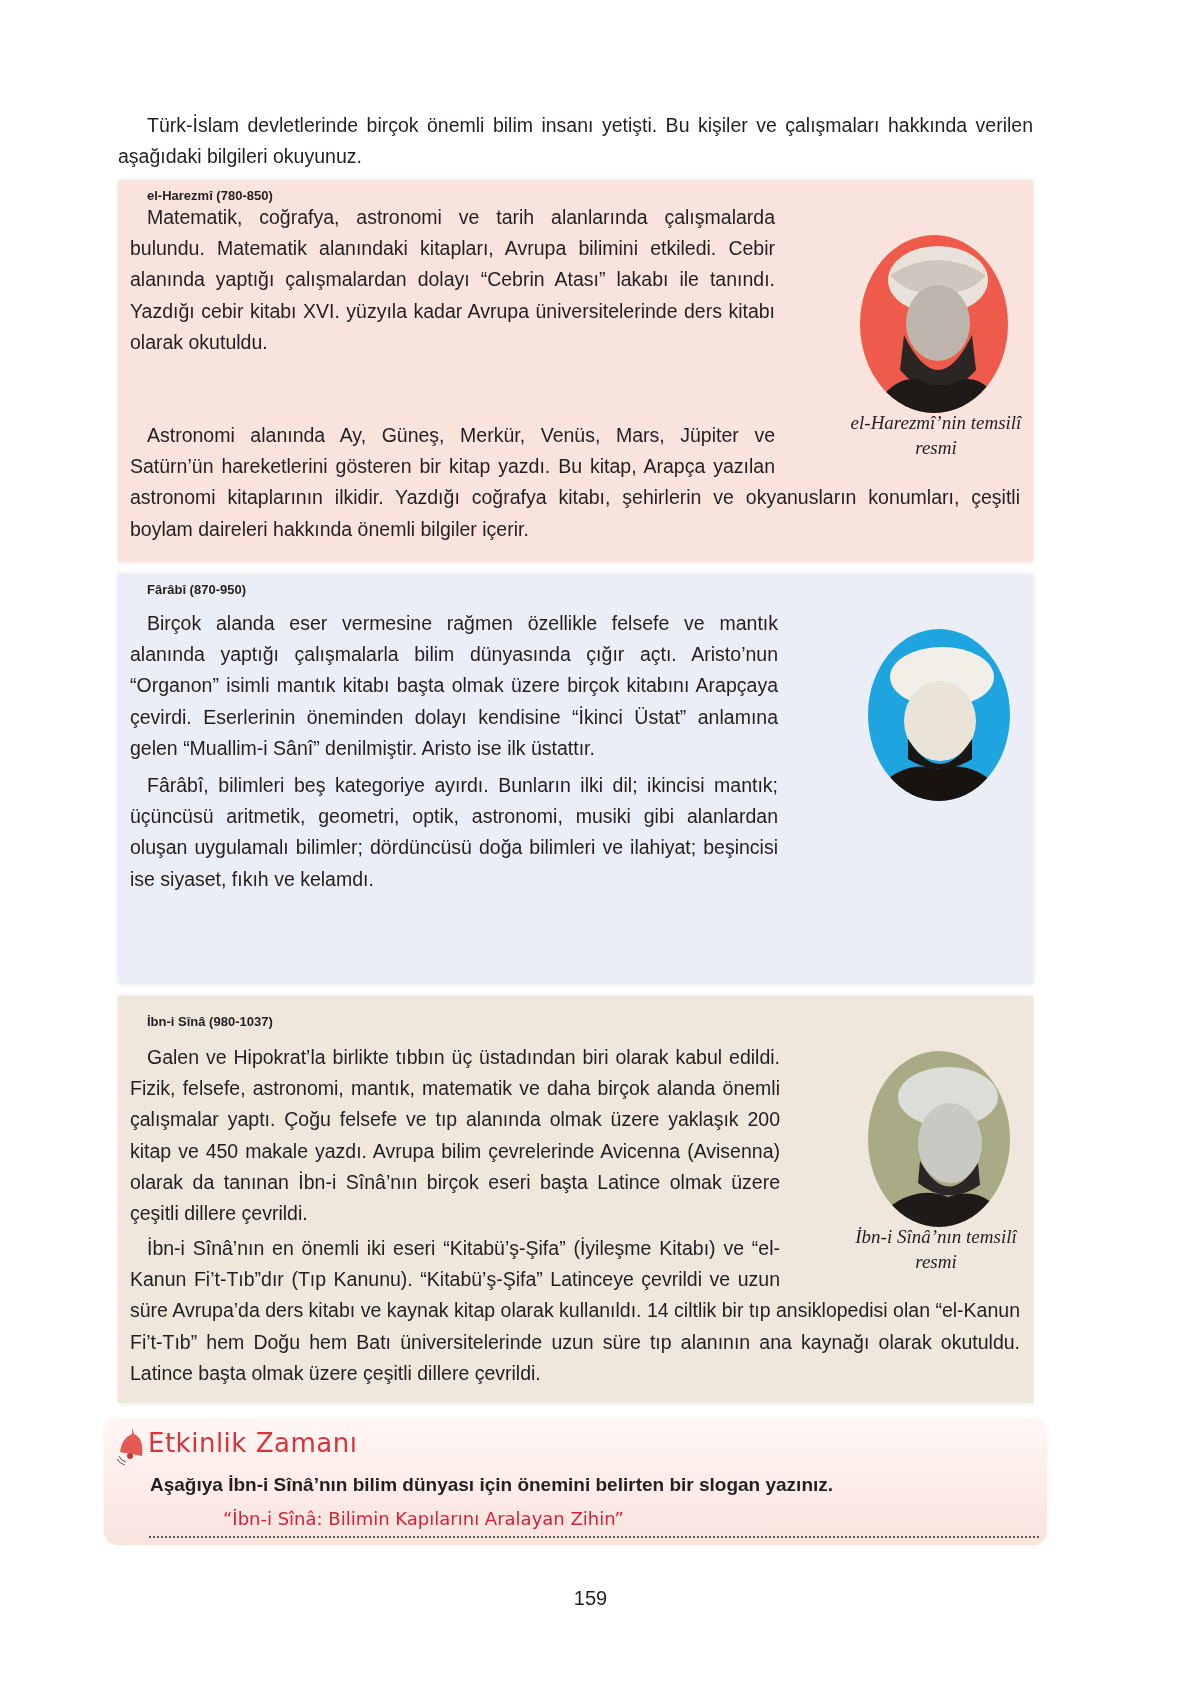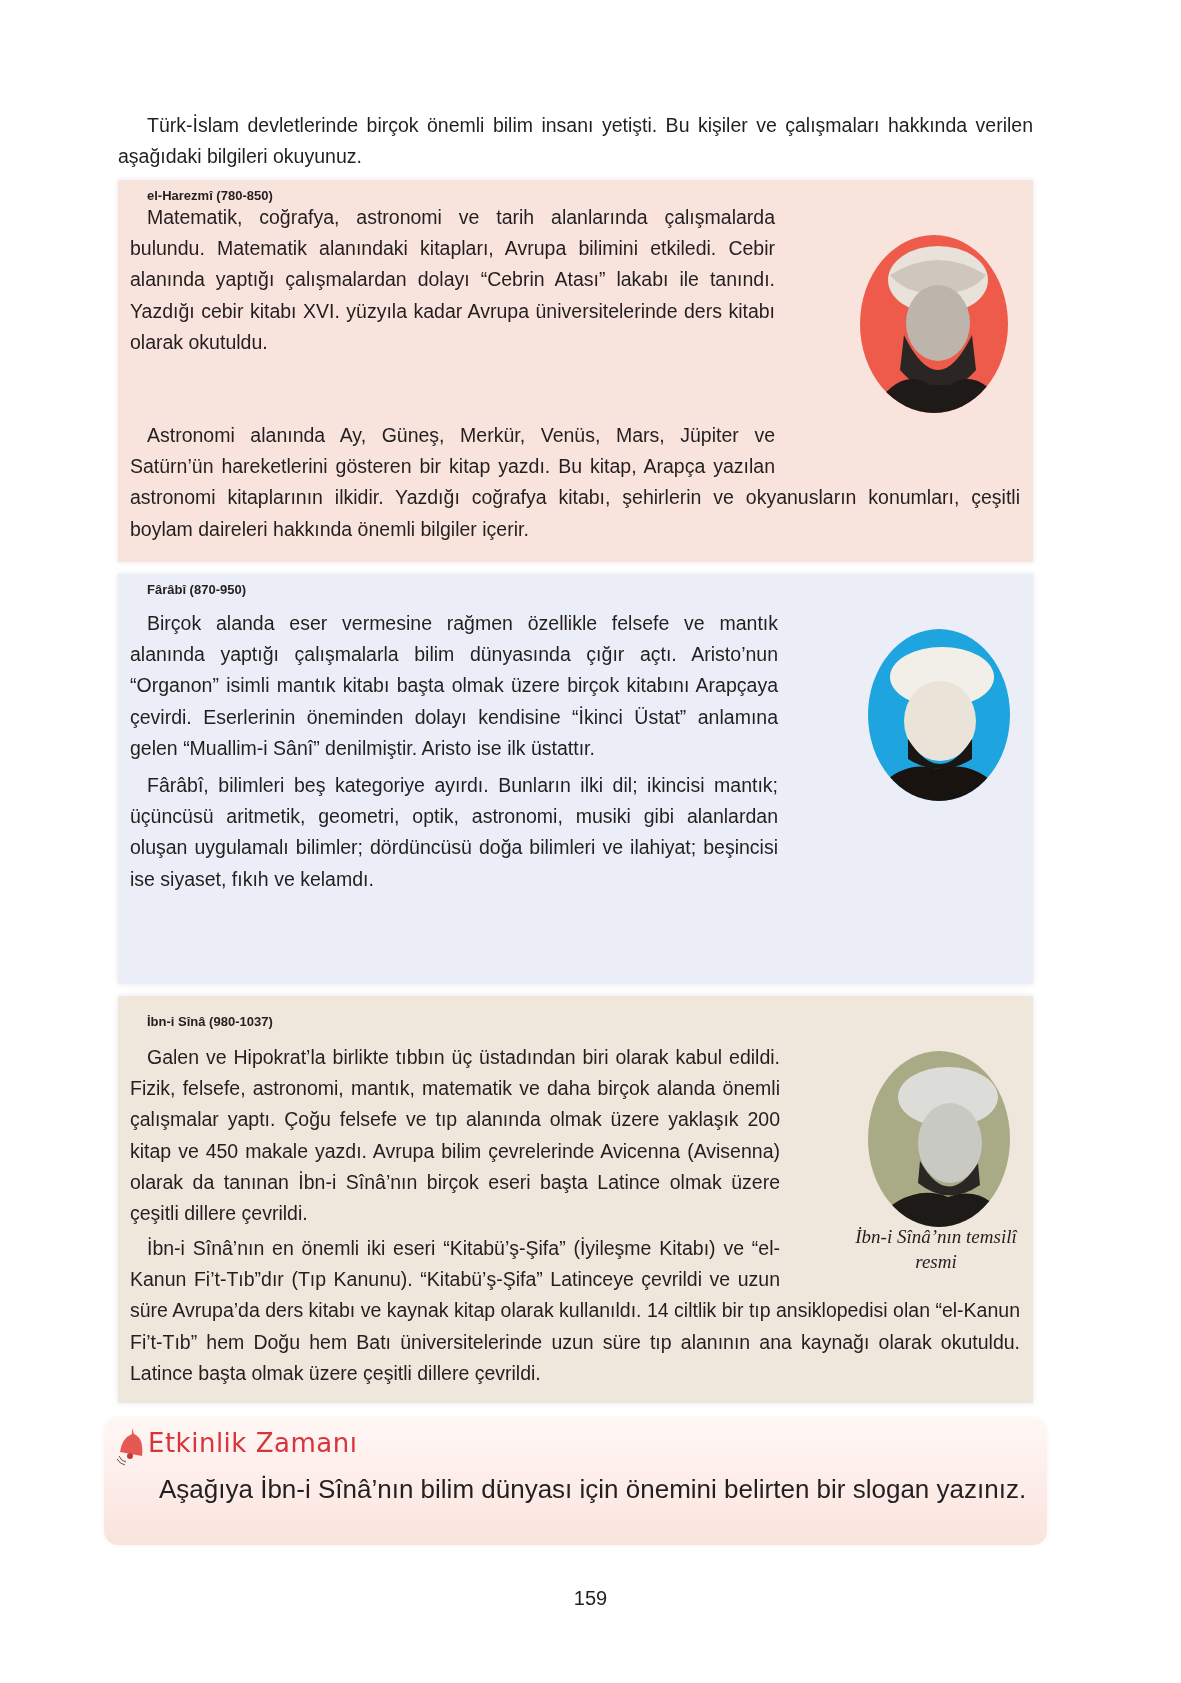--- a/index.html
+++ b/index.html
@@ -13,21 +13,21 @@
   .box.beige{top:996px;height:407px;background:#efe6dc;}
   .title{position:absolute;left:29px;font-weight:bold;font-size:13px;line-height:26px;}
   .para{position:absolute;left:12px;font-size:19.5px;line-height:31.2px;text-align:justify;}
   .para p{margin:0 0 6px 0;text-indent:17px;}
   .portrait{position:absolute;border-radius:50%;overflow:hidden;}
   .caption{position:absolute;font-family:"Liberation Serif", serif;font-style:italic;font-size:19px;line-height:25px;text-align:center;color:#231f20;}
   .activity{position:absolute;left:104px;top:1418px;width:943px;height:127px;border-radius:14px;
             background:linear-gradient(#fff7f5,#fae3dd);box-shadow:0 0 4px rgba(0,0,0,0.05);}
   .act-title{position:absolute;left:44px;top:10px;font-size:26px;color:#d8343c;letter-spacing:0.5px;font-family:"DejaVu Sans", sans-serif;}
   .bell{position:absolute;left:12px;top:8px;width:30px;height:40px;}
-  .act-q{position:absolute;left:55px;top:56px;font-weight:normal;font-size:26px;}
+  .act-q{position:absolute;left:46px;top:56px;font-weight:bold;font-size:19px;}
   .act-line{position:absolute;left:45px;top:90px;width:890px;height:28px;border-bottom:2px dotted #555;}
   .act-ans{position:absolute;left:74px;top:0;font-family:"DejaVu Sans", sans-serif;font-size:18px;color:#d8203a;}
   .pageno{position:absolute;left:0;width:1181px;top:1587px;text-align:center;font-size:20px;}
 </style>
 </head>
 <body>
 
 <div class="intro"><span class="ind"></span><span>Türk-İslam devletlerinde birçok önemli bilim insanı yetişti. Bu kişiler ve çalışmaları hakkında verilen aşağıdaki bilgileri okuyunuz.</span></div>
 
 <section class="box pink">
@@ -43,20 +43,21 @@
   </div>
   <div class="portrait" style="left:742px;top:55px;width:148px;height:178px;background:#ee5b4b;">
     <svg width="148" height="178" viewBox="0 0 148 178">
       <ellipse cx="78" cy="45" rx="50" ry="34" fill="#e8e2da"></ellipse>
       <path d="M30 40 Q78 10 126 40 Q110 60 78 58 Q46 60 30 40Z" fill="#cfc7bd"></path>
       <ellipse cx="78" cy="88" rx="32" ry="38" fill="#bdb5ab"></ellipse>
       <path d="M44 100 Q78 170 112 100 L116 135 Q78 178 40 135Z" fill="#2b2623"></path>
       <path d="M10 178 Q40 130 70 150 L90 150 Q120 130 148 178Z" fill="#1e1a18"></path>
     </svg>
   </div>
+  <div class="caption" style="left:732px;top:230px;width:172px;">el-Harezmî’nin temsilî resmi</div>
 </section>
 
 <section class="box blue">
   <div class="title" style="top:3px">Fârâbî (870-950)</div>
   <div class="para" style="top:34px;width:648px;">
     <p>Birçok alanda eser vermesine rağmen özellikle felsefe ve mantık alanında yaptığı çalışmalarla bilim dünyasında çığır açtı. Aristo’nun “Organon” isimli mantık kitabı başta olmak üzere birçok kitabını Arapçaya çevirdi. Eserlerinin öneminden dolayı kendisine “İkinci Üstat” anlamına gelen “Muallim-i Sânî” denilmiştir. Aristo ise ilk üstattır.</p>
     <p>Fârâbî, bilimleri beş kategoriye ayırdı. Bunların ilki dil; ikincisi mantık; üçüncüsü aritmetik, geometri, optik, astronomi, musiki gibi alanlardan oluşan uygulamalı bilimler; dördüncüsü doğa bilimleri ve ilahiyat; beşincisi ise siyaset, fıkıh ve kelamdı.</p>
   </div>
   <div class="portrait" style="left:750px;top:55px;width:142px;height:172px;background:#1ea5df;">
     <svg width="142" height="172" viewBox="0 0 142 172">
@@ -91,15 +92,18 @@
 </section>
 
 <section class="activity">
   <svg class="bell" viewBox="0 0 30 40">
     <path d="M16 2 L18 8 Q28 12 26 30 L4 26 Q6 12 16 8Z" fill="#e45a52"></path>
     <circle cx="14" cy="30" r="3" fill="#c13b36"></circle>
     <path d="M3 30 Q5 35 10 36 M1 33 Q4 38 9 39" stroke="#555" stroke-width="1" fill="none"></path>
   </svg>
   <div class="act-title">Etkinlik Zamanı</div>
   <div class="act-q">Aşağıya İbn-i Sînâ’nın bilim dünyası için önemini belirten bir slogan yazınız.</div>
+  <div class="act-line">
+    <span class="act-ans">“İbn-i Sînâ: Bilimin Kapılarını Aralayan Zihin”</span>
+  </div>
 </section>
 
 <div class="pageno">159</div>
 
 </body></html>

